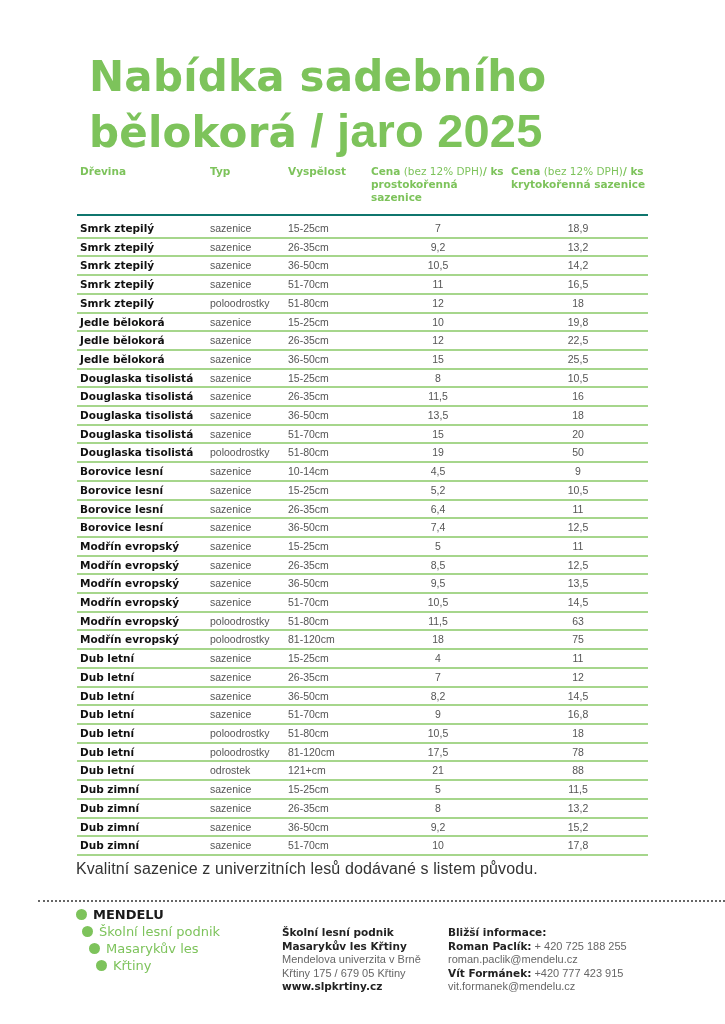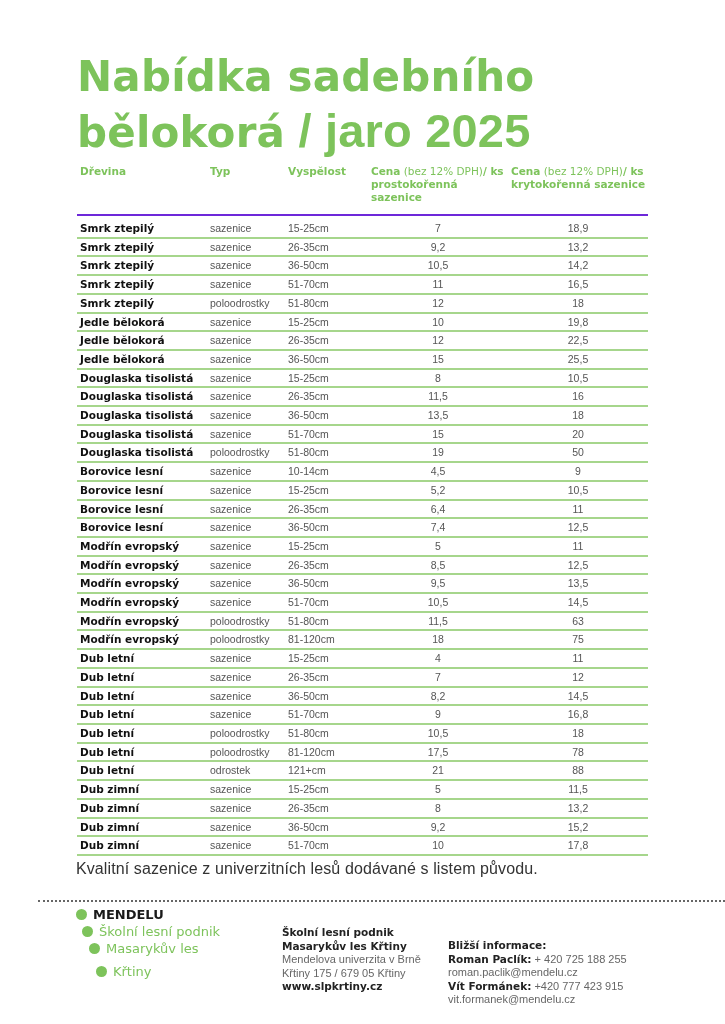--- a/index.html
+++ b/index.html
@@ -1,54 +1,54 @@
 <!DOCTYPE html>
 <html><head>
   <meta charset="utf-8">
   <style>
     html, body { margin: 0; padding: 0; background: #ffffff; }
     body { width: 725px; height: 1024px; position: relative; overflow: hidden;
       font-family: "DejaVu Sans", "Liberation Sans", sans-serif; color: #1a1a1a; }
     .title { position: absolute; left: 77px; top: 50px; margin: 0; color: #7dc35b;
       font-family: "DejaVu Sans", sans-serif; font-weight: bold; font-size: 42px;
       line-height: 54px; letter-spacing: 0.2px; }
-    .title .line { display: block; white-space: nowrap; }
+    .title .line { display: block; white-space: nowrap; margin-left: 12px; }
     .title .light { font-weight: bold; font-family: "Liberation Sans", sans-serif; font-size: 47px; }
     table.offer { position: absolute; left: 77px; top: 165px; width: 571px;
       border-collapse: separate; border-spacing: 0; table-layout: fixed; }
     table.offer th { color: #7dc35b; font-weight: bold; font-size: 10.5px; text-align: left;
       vertical-align: top; padding: 0 2px 10px 3px; line-height: 13px; height: 30px;
-      border-bottom: 2px solid #6d28d9; }
+      border-bottom: 2px solid #0f766e; }
     table.offer th .thin { font-weight: normal; }
     table.offer td { font-size: 10.5px; line-height: 16.7px; height: 16.7px; padding: 0 3px;
       border-bottom: 2px solid #a6d68c; white-space: nowrap; overflow: hidden; }
     table.offer tbody tr:first-child td { padding-top: 4px; }
     td.species { font-weight: bold; color: #111; }
     td.type, td.size { color: #555; font-family: "Liberation Sans", sans-serif; font-size: 11px; }
     td.num { text-align: center; color: #555; font-family: "Liberation Sans", sans-serif; font-size: 11px; }
     col.c1 { width: 130px; } col.c2 { width: 78px; } col.c3 { width: 83px; }
     col.c4 { width: 140px; } col.c5 { width: 140px; }
     .tagline { position: absolute; left: 76px; top: 854px; font-family: "Liberation Sans", sans-serif;
       font-size: 16px; color: #333; letter-spacing: 0.1px; margin-top: 6px; }
     .dotted { position: absolute; left: 38px; right: 0; top: 900px; border-top: 2px dotted #666; }
     .logo { position: absolute; left: 76px; top: 906px; font-family: "DejaVu Sans", sans-serif; font-size: 13px; line-height: 17px; }
     .logo .row { display: flex; align-items: center; white-space: nowrap; }
     .logo .dot { width: 11px; height: 11px; border-radius: 50%; background: #7dc35b; margin-right: 6px; flex: none; }
     .logo .r0 { color: #1a1a1a; font-weight: bold; }
     .logo .r1 { color: #7dc35b; padding-left: 6px; }
     .logo .r2 { color: #7dc35b; padding-left: 13px; }
-    .logo .r3 { color: #7dc35b; padding-left: 20px; margin-top: 6px; }
+    .logo .r3 { color: #7dc35b; padding-left: 20px; }
     .contact { position: absolute; top: 926px; font-size: 10.5px; line-height: 13.6px; color: #222; }
     .contact .b { font-weight: bold; display: block; }
     .contact .l { color: #666; font-family: "Liberation Sans", sans-serif; font-size: 11px; display: block; }
     .contact .mix { display: block; }
     .contact .mix .b { display: inline; }
     .contact .mix .l { display: inline; }
     .c-left { left: 282px; width: 160px; }
-    .c-right { left: 448px; width: 200px; margin-top: 13px; }
+    .c-right { left: 448px; width: 200px; }
   </style>
 </head>
 <body>
 
 <h1 class="title">
   <span class="line">Nabídka sadebního</span>
   <span class="line"><span>bělokorá</span><span class="light"> / jaro 2025</span></span>
 </h1>
 
 <table class="offer">

